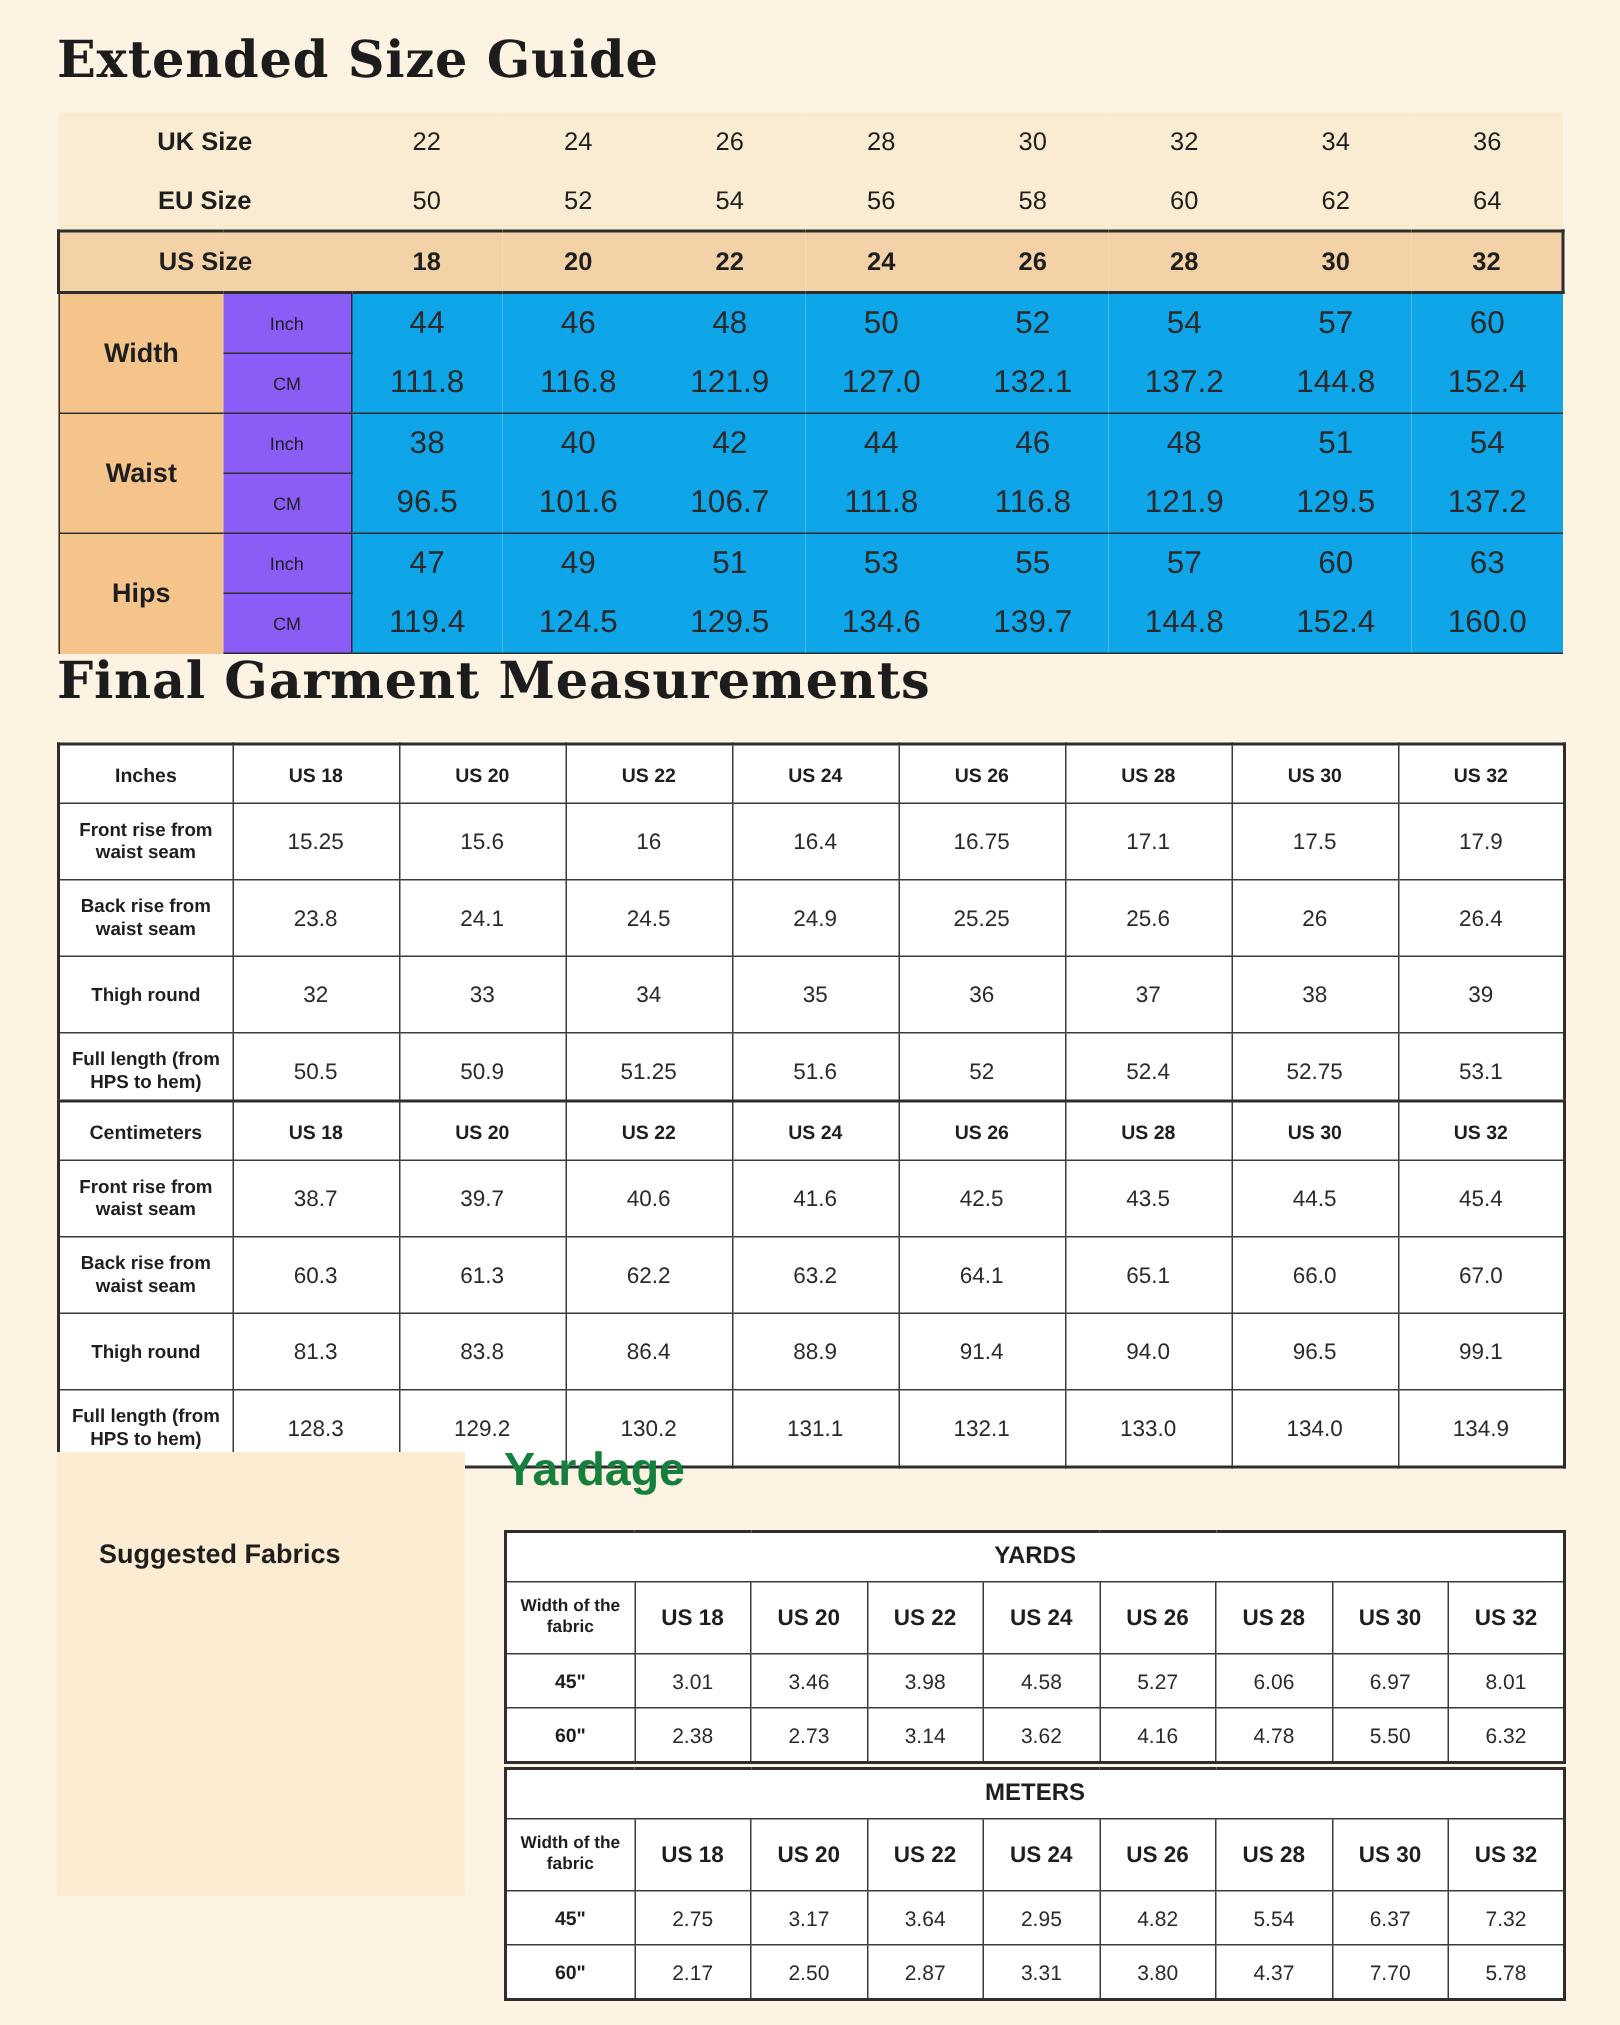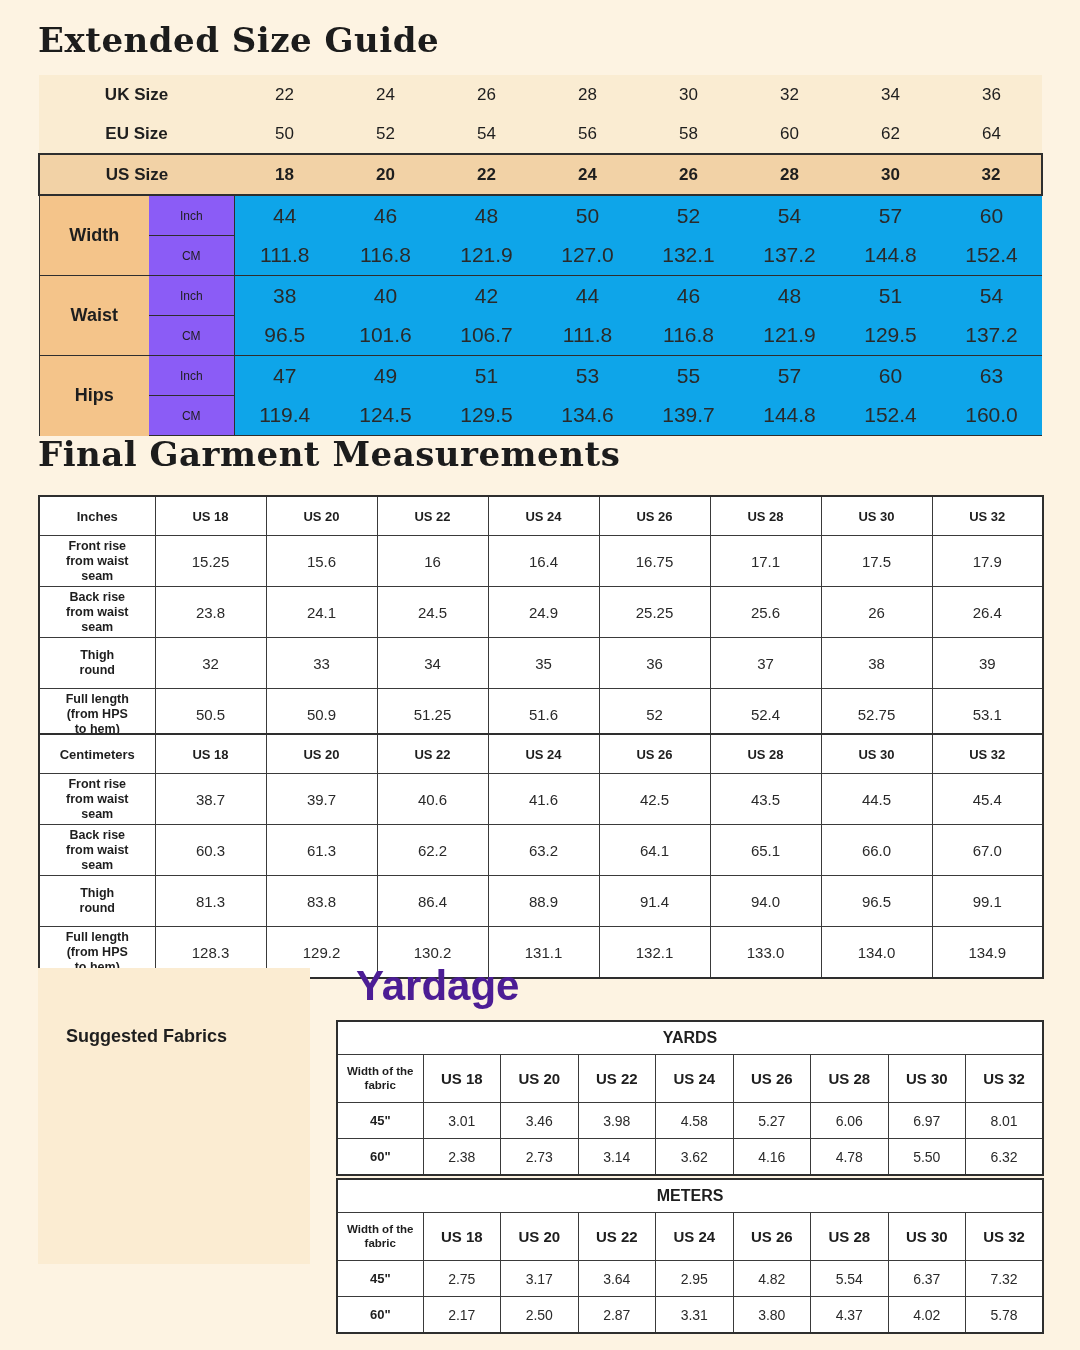--- a/index.html
+++ b/index.html
@@ -9,22 +9,22 @@
     font-family:"Liberation Sans",sans-serif;
   }
   .serif-title{
     position:absolute;left:38px;
     font-family:"DejaVu Serif",serif;font-weight:700;
     font-size:34px;color:#1c1c1c;letter-spacing:0.5px;white-space:nowrap;
   }
   #title-size-guide{top:20px;}
   #title-garment{top:434px;}
   #title-yardage{
-    position:absolute;left:356px;top:962px;
-    font-weight:700;font-size:42px;color:#4c1d95;
+    position:absolute;left:336px;top:962px;
+    font-weight:700;font-size:31px;color:#15803d;
   }
 
   table{border-collapse:collapse;table-layout:fixed;}
 
   
   #size-guide-table{position:absolute;left:38px;top:75px;width:1003px;}
   #size-guide-table td{text-align:center;vertical-align:middle;}
   tr.conv td{background:#faecd2;height:37px;font-size:17px;}
   td.conv-label{font-weight:700;}
   tr.us td{
@@ -50,21 +50,21 @@
   
   .garment-table{position:absolute;left:38px;width:1004px;background:#fff;}
   #garment-0{top:495px;}
   #garment-1{top:733px;}
   .garment-table th,.garment-table td{
     border:1.5px solid #3a3a3a;text-align:center;vertical-align:middle;
   }
   .garment-table{border:2px solid #2e2e2e;}
   .garment-table th{height:36px;font-size:13px;font-weight:700;background:#fff;}
   .garment-table td{height:46px;}
-  td.g-rowlabel{font-weight:700;font-size:12.5px;line-height:1.2;padding:2px 24px;}
+  td.g-rowlabel{font-weight:700;font-size:12.5px;line-height:1.2;padding:2px 4px;}
   td.g-val{font-size:15px;color:#2a2a2a;}
 
   
   #fabrics-box{
     position:absolute;left:38px;top:968px;width:272px;height:296px;
     background:#fbecd2;box-sizing:border-box;padding:58px 26px 0 28px;
   }
   #fabrics-title{font-weight:700;font-size:18px;margin-bottom:24px;}
   #fabrics-body{font-size:17.5px;line-height:1.44;color:#222;}
 
@@ -444,17 +444,17 @@
         <td class="y-val">7.32</td>
       </tr>
       <tr class="y-row">
         <td class="y-rowlabel">60"</td>
         <td class="y-val">2.17</td>
         <td class="y-val">2.50</td>
         <td class="y-val">2.87</td>
         <td class="y-val">3.31</td>
         <td class="y-val">3.80</td>
         <td class="y-val">4.37</td>
-        <td class="y-val">4.02</td>
+        <td class="y-val">7.70</td>
         <td class="y-val">5.78</td>
       </tr>
     </tbody>
 </table>
 
 </body></html>

